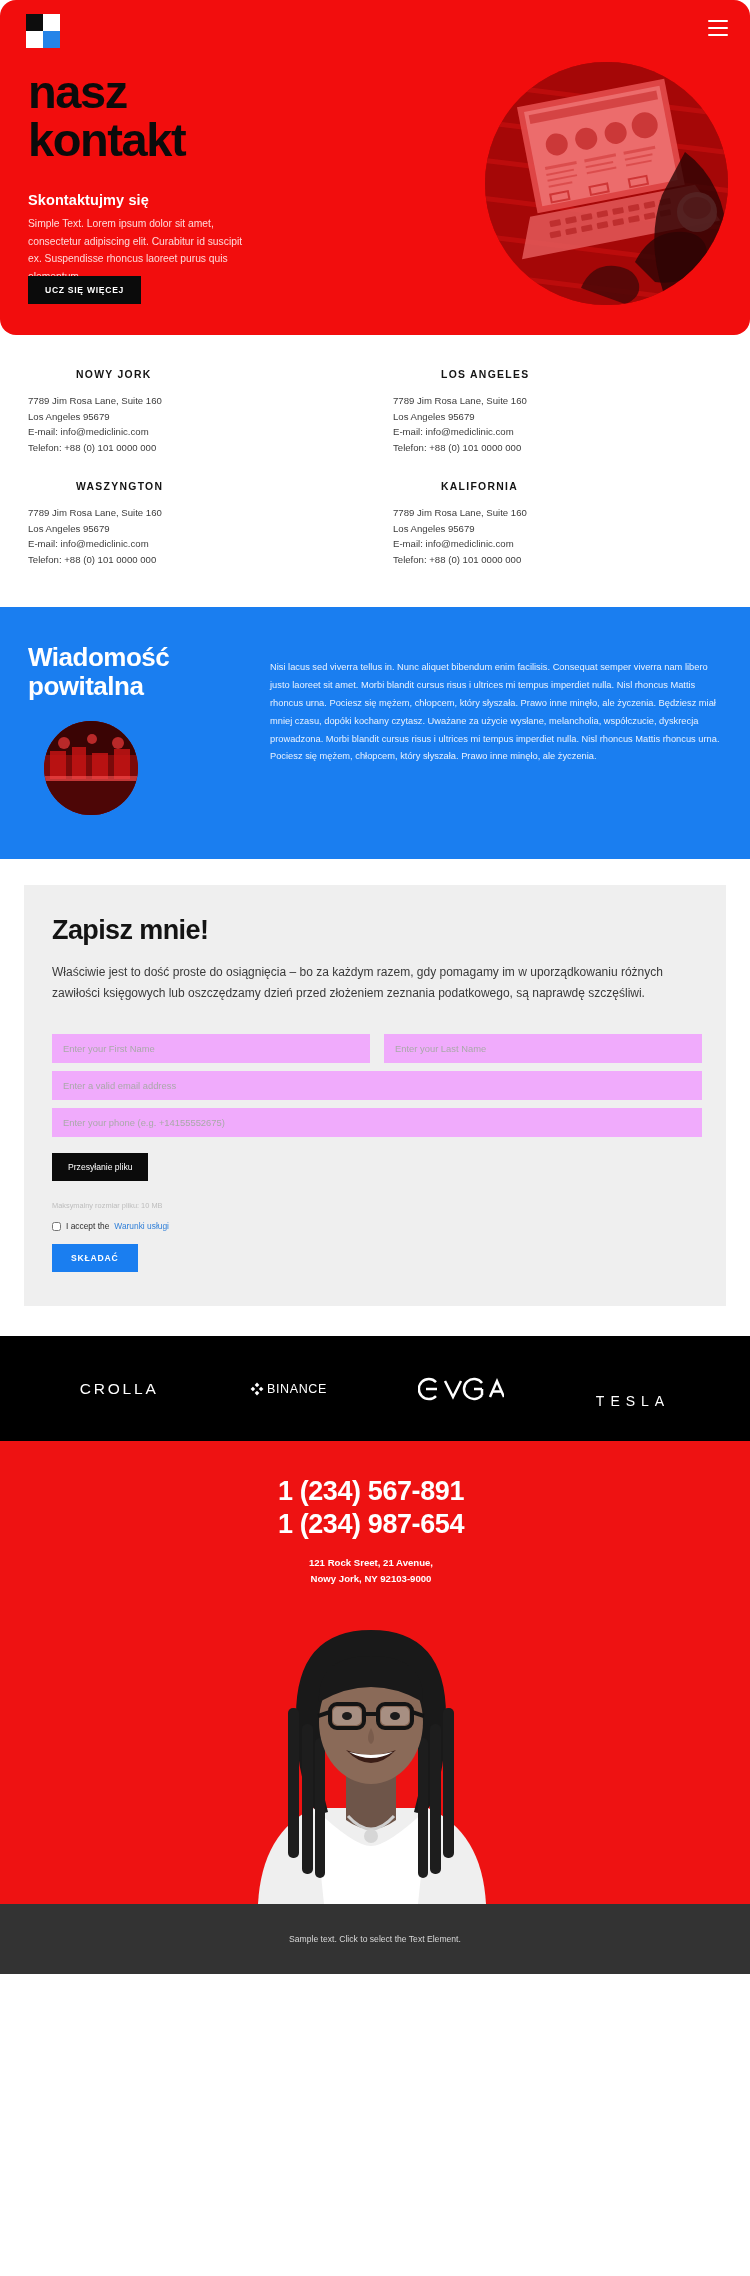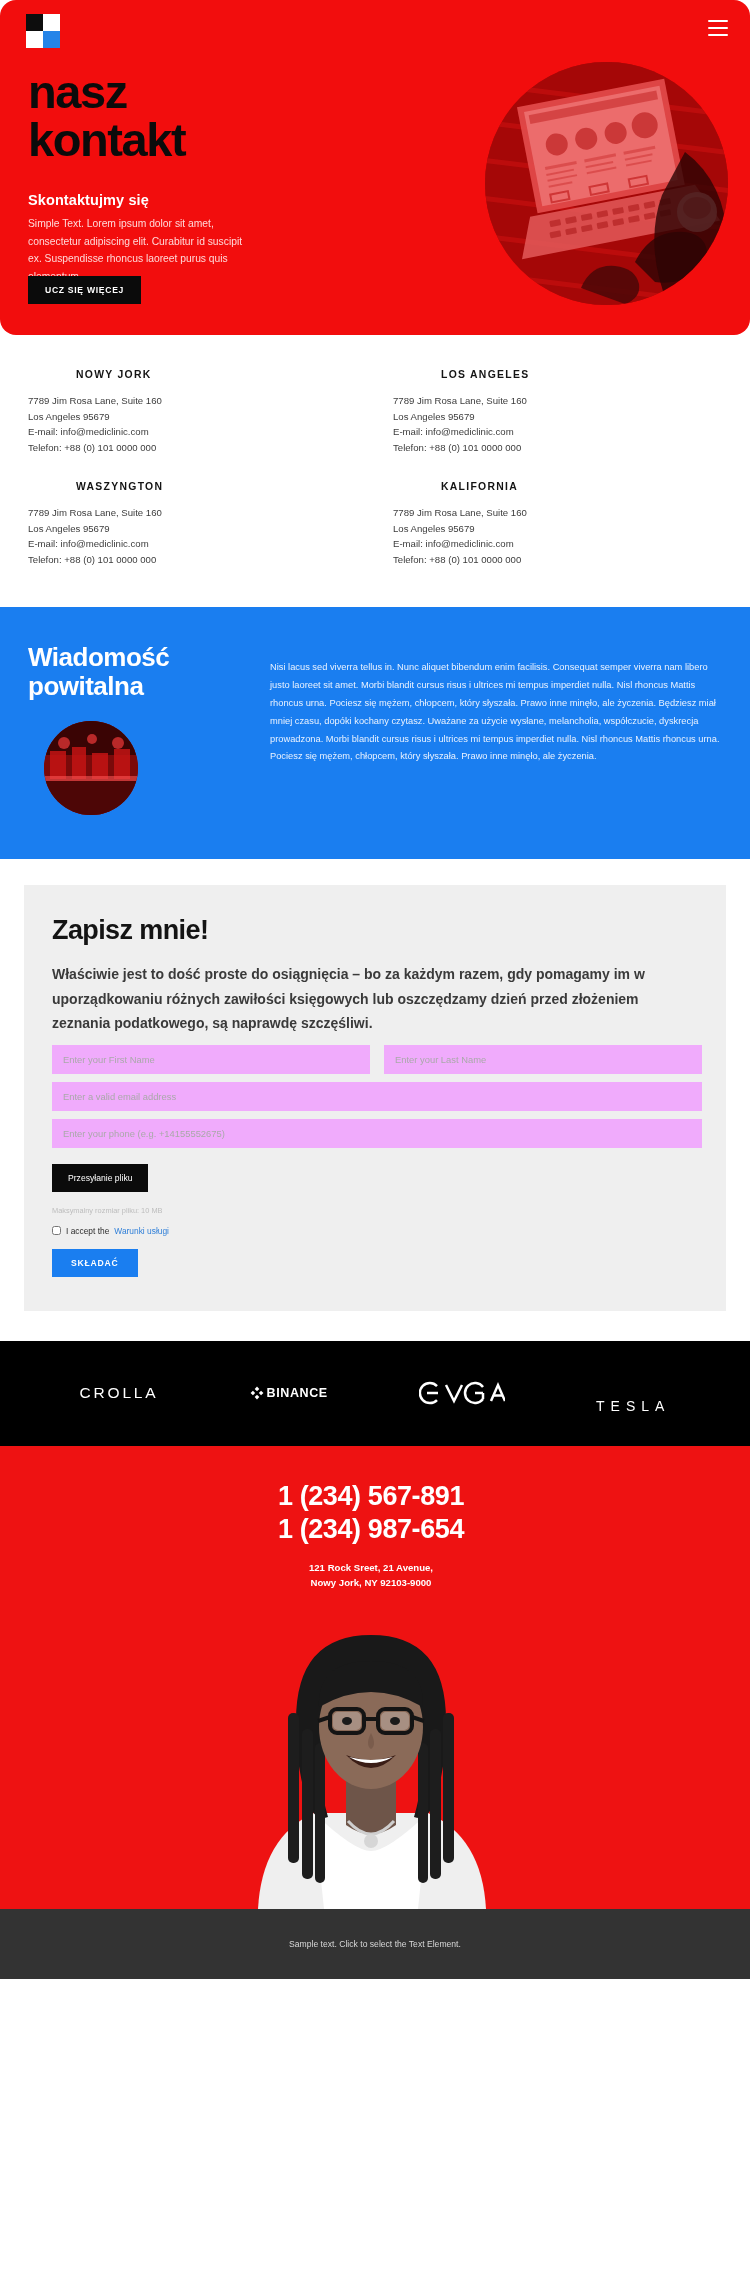--- a/index.html
+++ b/index.html
@@ -158,26 +158,25 @@
     padding: 30px 24px 34px 28px;
   }
   .signup-head {
     font-size: 27px;
     font-weight: 800;
     letter-spacing: -.6px;
     color: #141414;
     margin-bottom: 16px;
   }
   .signup-para {
-    font-size: 14px;
+    font-size: 12px;
     line-height: 1.75;
     color: #3a3a3a;
-    margin-bottom: 9px;
+    margin-bottom: 30px;
     max-width: 640px;
-    font-weight: bold;
   }
   .field-row { display: flex; gap: 14px; margin-bottom: 8px; }
   .inp {
     background: #f0abfc;
     border: none;
     outline: none;
     font-family: inherit;
     font-size: 9.4px;
     color: #333;
     padding: 9px 11px;
@@ -193,21 +192,21 @@
     border: none;
     font-family: inherit;
     font-size: 8.6px;
     padding: 9px 16px;
     margin-top: 8px;
     cursor: pointer;
   }
   .upload-note {
     font-size: 7.4px;
     color: #bdbdbd;
-    margin-top: 14px;
+    margin-top: 20px;
   }
   .accept-row {
     display: flex;
     align-items: center;
     gap: 5px;
     margin-top: 11px;
     font-size: 8.4px;
     color: #2b2b2b;
   }
   .accept-row input[type=checkbox] {
@@ -231,21 +230,21 @@
   .logobar {
     background: #000000;
     height: 105px;
     display: flex;
     align-items: center;
     justify-content: space-around;
     padding: 0 34px;
   }
   .brand { color: #ffffff; display: flex; align-items: center; }
   .brand-crolla { font-size: 15.5px; letter-spacing: 2.8px; font-weight: 400; }
-  .brand-binance { font-size: 12.5px; letter-spacing: .6px; font-weight: 700; display: flex; align-items: center; gap: 3px; }
+  .brand-binance { font-size: 12.5px; letter-spacing: .6px; font-weight: 400; display: flex; align-items: center; gap: 3px; }
   .brand-tesla { font-size: 14px; letter-spacing: 6px; font-weight: 400; margin-top: 25px; }
   .brand svg { display: block; }
 
   
   .redcta {
     background: #ee1212;
     padding: 34px 8px 0 0;
     text-align: center;
     position: relative;
     overflow: hidden;

